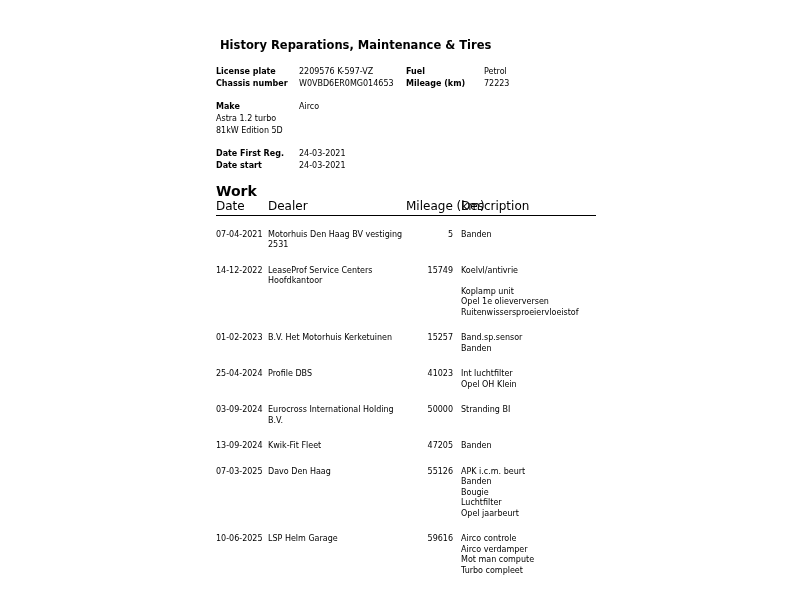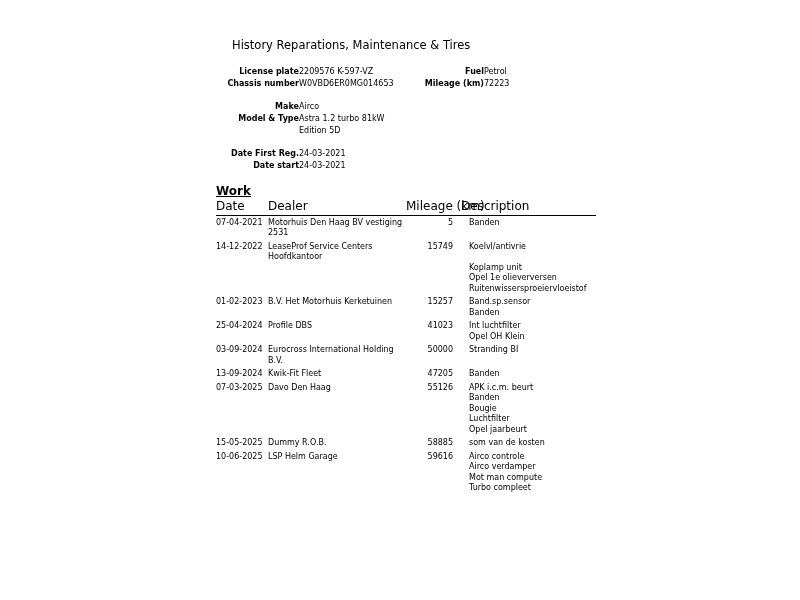--- a/index.html
+++ b/index.html
@@ -11,38 +11,37 @@
     font-family: "DejaVu Sans", "Liberation Sans", sans-serif;
     overflow: hidden;
   }
   .doc {
     position: absolute;
     left: 216px; top: 38px;
     width: 380px;
   }
   .doc-title {
     font-size: 11.5px;
-    font-weight: normal;
-    margin: 0 0 14px 16px;
+    font-weight: bold;
+    margin: 0 0 14px 4px;
     white-space: nowrap;
   }
   .info-group { margin-bottom: 11px; }
   .info-row {
     display: grid;
     grid-template-columns: 83px 107px 78px auto;
     font-size: 8px;
     line-height: 12px;
   }
-  .info-row .lbl { font-weight: bold; text-align: right; }
+  .info-row .lbl { font-weight: bold; }
   .work-title {
-    font-size: 12px;
+    font-size: 14px;
     font-weight: bold;
     line-height: 12px;
     margin: 13px 0 4px 0;
-    text-decoration: underline;
   }
   table.work {
     width: 380px;
     border-collapse: collapse;
     table-layout: fixed;
   }
   table.work col.c-date    { width: 52px; }
   table.work col.c-dealer  { width: 138px; }
   table.work col.c-mileage { width: 47px; }
   table.work col.c-desc    { width: 143px; }
@@ -54,25 +53,25 @@
     border-bottom: 1.5px solid #000;
     line-height: 10.5px;
     white-space: nowrap;
   }
   table.work th.num { text-align: right; }
   table.work th.desc { padding-left: 8px; }
   table.work td {
     font-size: 8px;
     line-height: 10.5px;
     vertical-align: top;
-    padding: 2px 0 1px 0;
+    padding: 14px 0 1px 0;
   }
   table.work td.col-mileage { text-align: right; }
   table.work td.col-desc { padding-left: 8px; }
-  .desc-line { min-height: 10.5px; margin-left: 8px; }
+  .desc-line { min-height: 10.5px; }
 </style>
 </head>
 <body>
 
 <div class="doc">
 
   <h1 class="doc-title">History Reparations, Maintenance &amp; Tires</h1>
 
   <div class="info-group">
     <div class="info-row">
@@ -90,21 +89,20 @@
   </div>
 
   <div class="info-group">
     <div class="info-row">
       <span class="lbl">Make</span>
       <span class="val">Airco</span>
       <span></span>
         <span></span>
     </div>
     <div class="info-row">
-      <span class="lbl">Model &amp; Type</span>
       <span class="val">Astra 1.2 turbo 81kW Edition 5D</span>
       <span></span>
         <span></span>
     </div>
   </div>
 
   <div class="info-group">
     <div class="info-row">
       <span class="lbl">Date First Reg.</span>
       <span class="val">24-03-2021</span>
@@ -197,28 +195,20 @@
           <td class="col-mileage">55126</td>
           <td class="col-desc">
             <div class="desc-line">APK i.c.m. beurt</div>
             <div class="desc-line">Banden</div>
             <div class="desc-line">Bougie</div>
             <div class="desc-line">Luchtfilter</div>
             <div class="desc-line">Opel jaarbeurt</div>
           </td>
         </tr>
         <tr>
-          <td class="col-date">15-05-2025</td>
-          <td class="col-dealer">Dummy R.O.B.</td>
-          <td class="col-mileage">58885</td>
-          <td class="col-desc">
-            <div class="desc-line">som van de kosten</div>
-          </td>
-        </tr>
-        <tr>
           <td class="col-date">10-06-2025</td>
           <td class="col-dealer">LSP Helm Garage</td>
           <td class="col-mileage">59616</td>
           <td class="col-desc">
             <div class="desc-line">Airco controle</div>
             <div class="desc-line">Airco verdamper</div>
             <div class="desc-line">Mot man compute</div>
             <div class="desc-line">Turbo compleet</div>
           </td>
         </tr>

